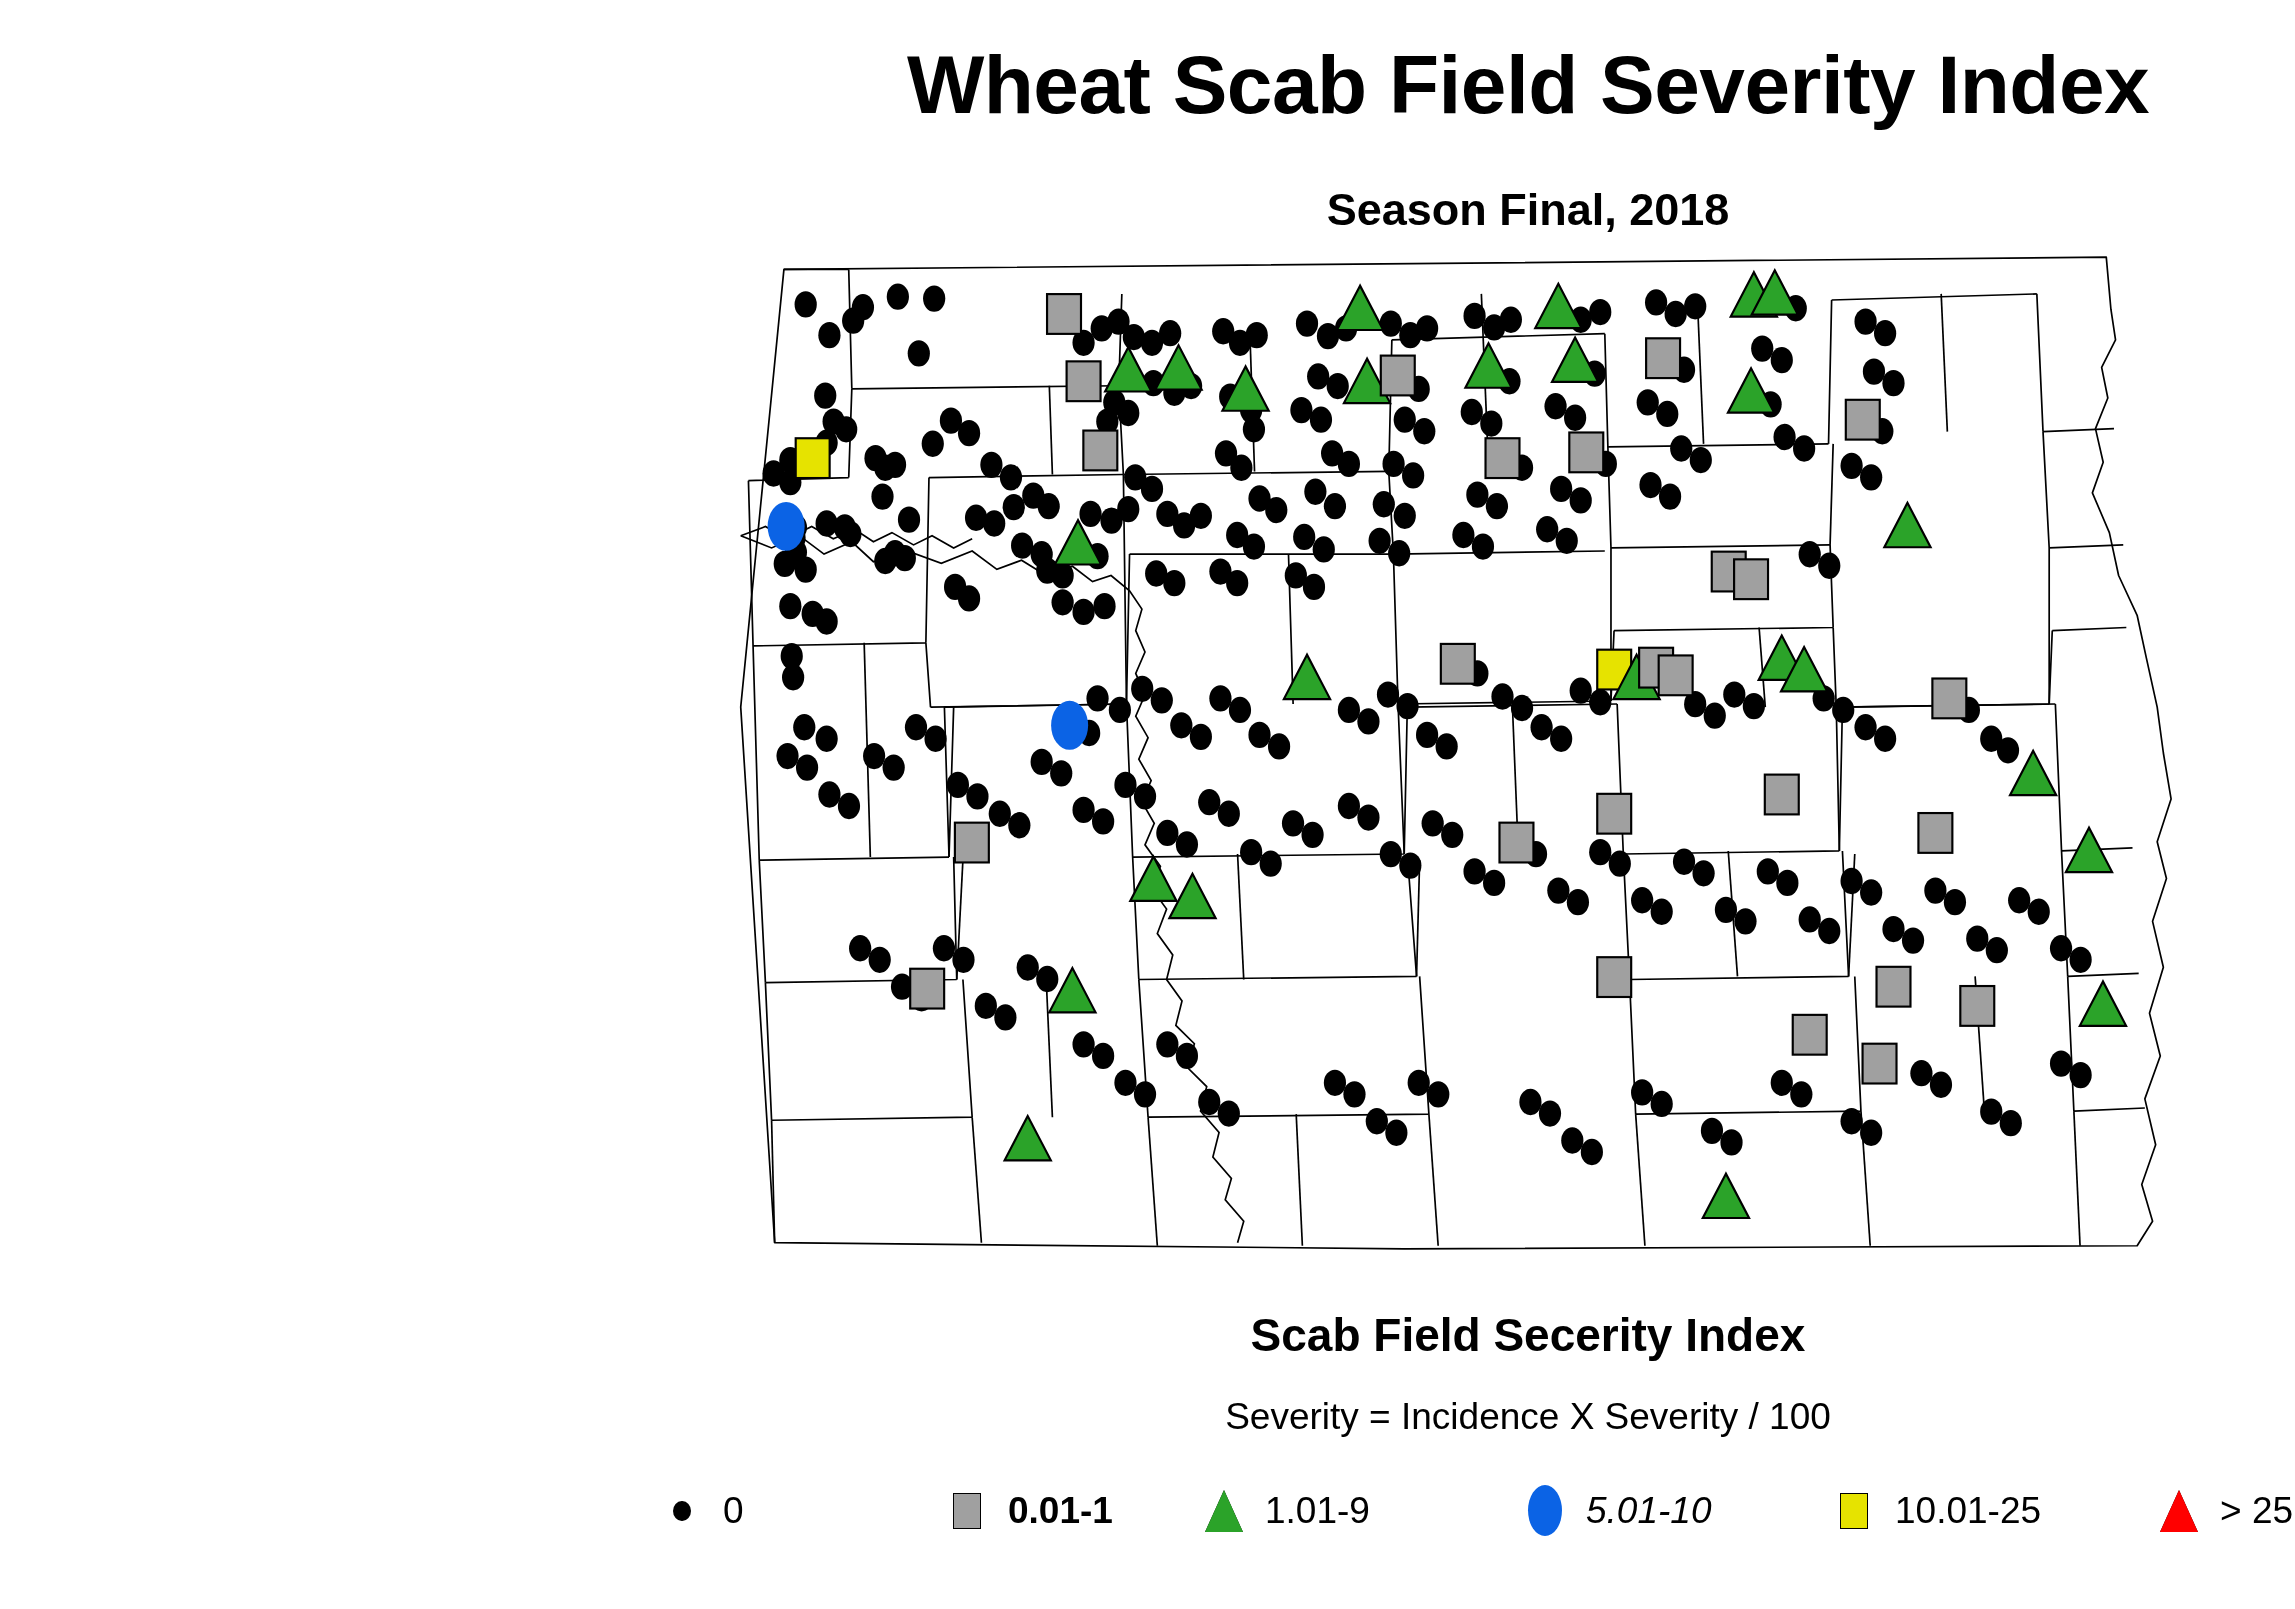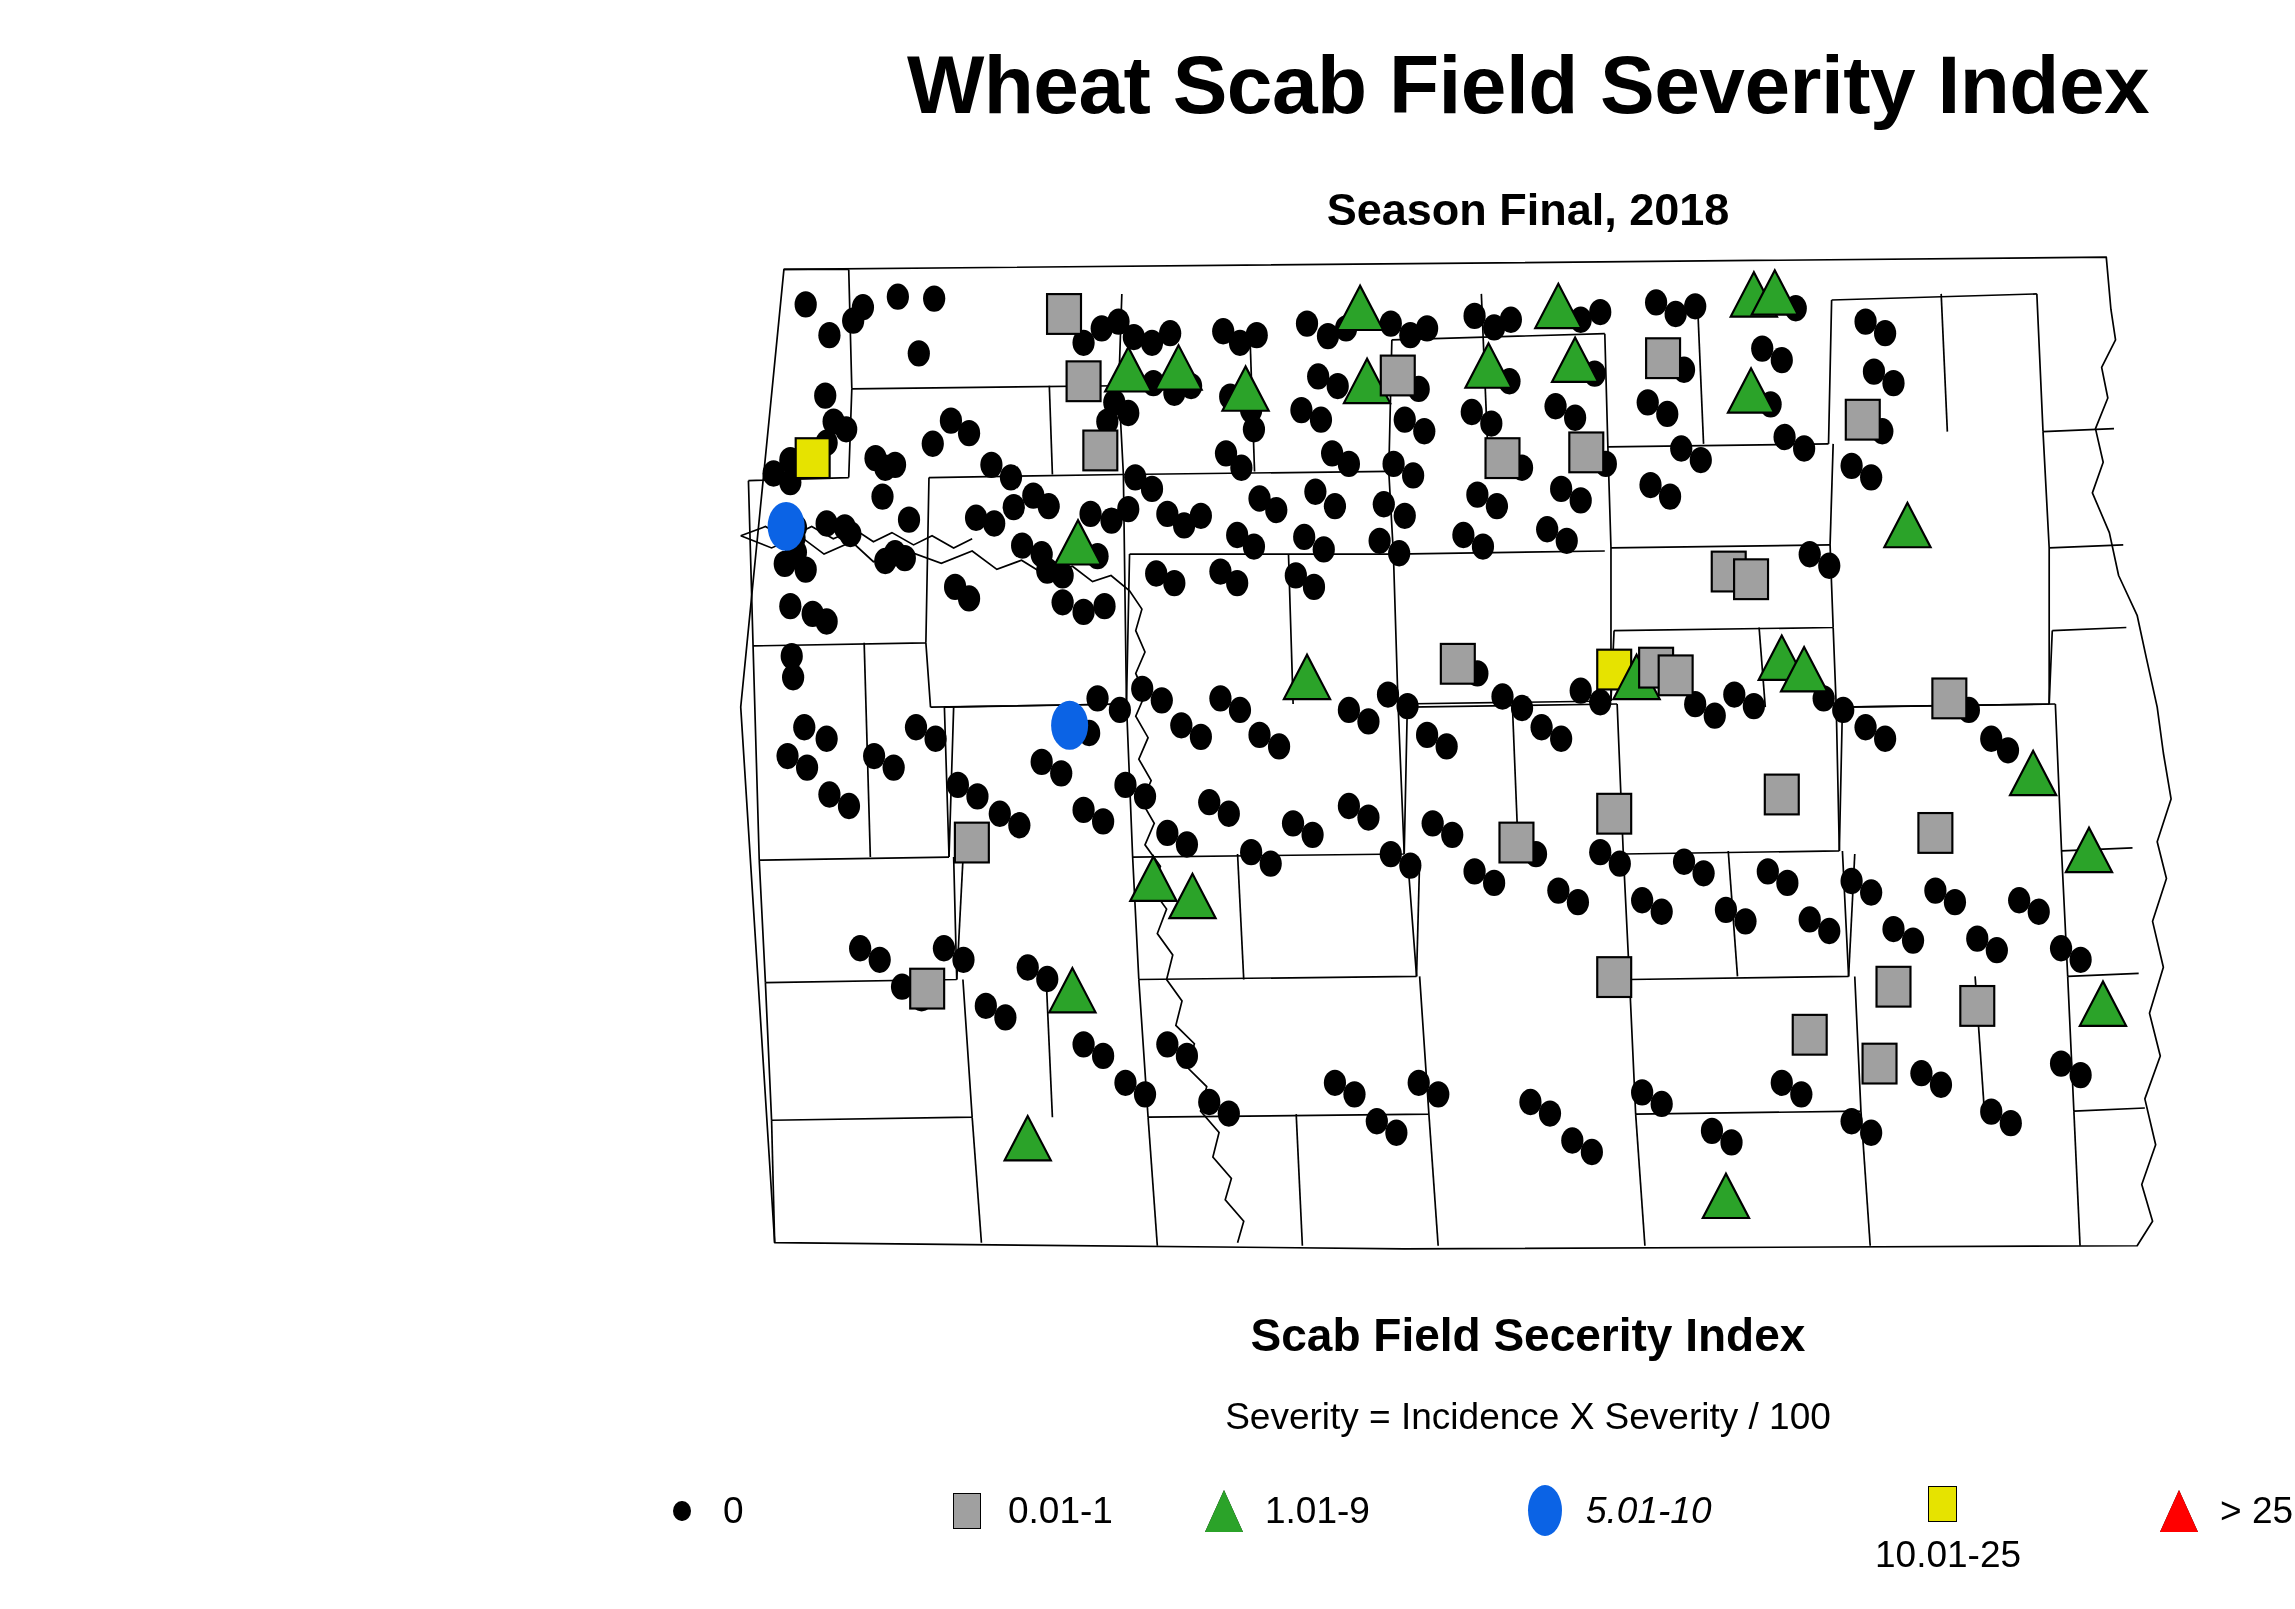--- a/index.html
+++ b/index.html
@@ -502,39 +502,39 @@
 
   <div class="legend-title">Scab Field Secerity Index</div>
   <div class="legend-formula">Severity = Incidence X Severity / 100</div>
   <div id="legend-row">
       <div class="legend-item" style="left: 0px;">
         <div class="legend-sym">
           <div class="sym-dot" style="background: rgb(0, 0, 0);"></div>
         </div>
         <div class="legend-label">0</div>
       </div>
-      <div class="legend-item" style="left: 285px;">
+      <div class="legend-item" style="left: 285px; font-weight: bold;">
         <div class="legend-sym">
           <div class="sym-sq" style="background: rgb(160, 160, 160);"></div>
         </div>
         <div class="legend-label">0.01-1</div>
       </div>
       <div class="legend-item" style="left: 542px;">
         <div class="legend-sym">
           <div class="sym-tri" style="border-bottom: 42px solid rgb(43, 163, 41); filter: drop-shadow(rgb(0, 0, 0) 0px 0px 0px);"></div>
         </div>
         <div class="legend-label">1.01-9</div>
       </div>
       <div class="legend-item" style="left: 863px; font-style: italic;">
         <div class="legend-sym">
           <div class="sym-circ" style="background: rgb(11, 99, 229);"></div>
         </div>
         <div class="legend-label">5.01-10</div>
       </div>
-      <div class="legend-item" style="left: 1212px; flex-direction: column;">
+      <div class="legend-item" style="left: 1172px;">
         <div class="legend-sym">
           <div class="sym-sq" style="background: rgb(230, 227, 0);"></div>
         </div>
         <div class="legend-label">10.01-25</div>
       </div>
       <div class="legend-item" style="left: 1497px;">
         <div class="legend-sym">
           <div class="sym-tri" style="border-bottom: 42px solid rgb(255, 0, 0); filter: drop-shadow(rgb(0, 0, 0) 0px 0px 0px);"></div>
         </div>
         <div class="legend-label">&gt; 25</div>

